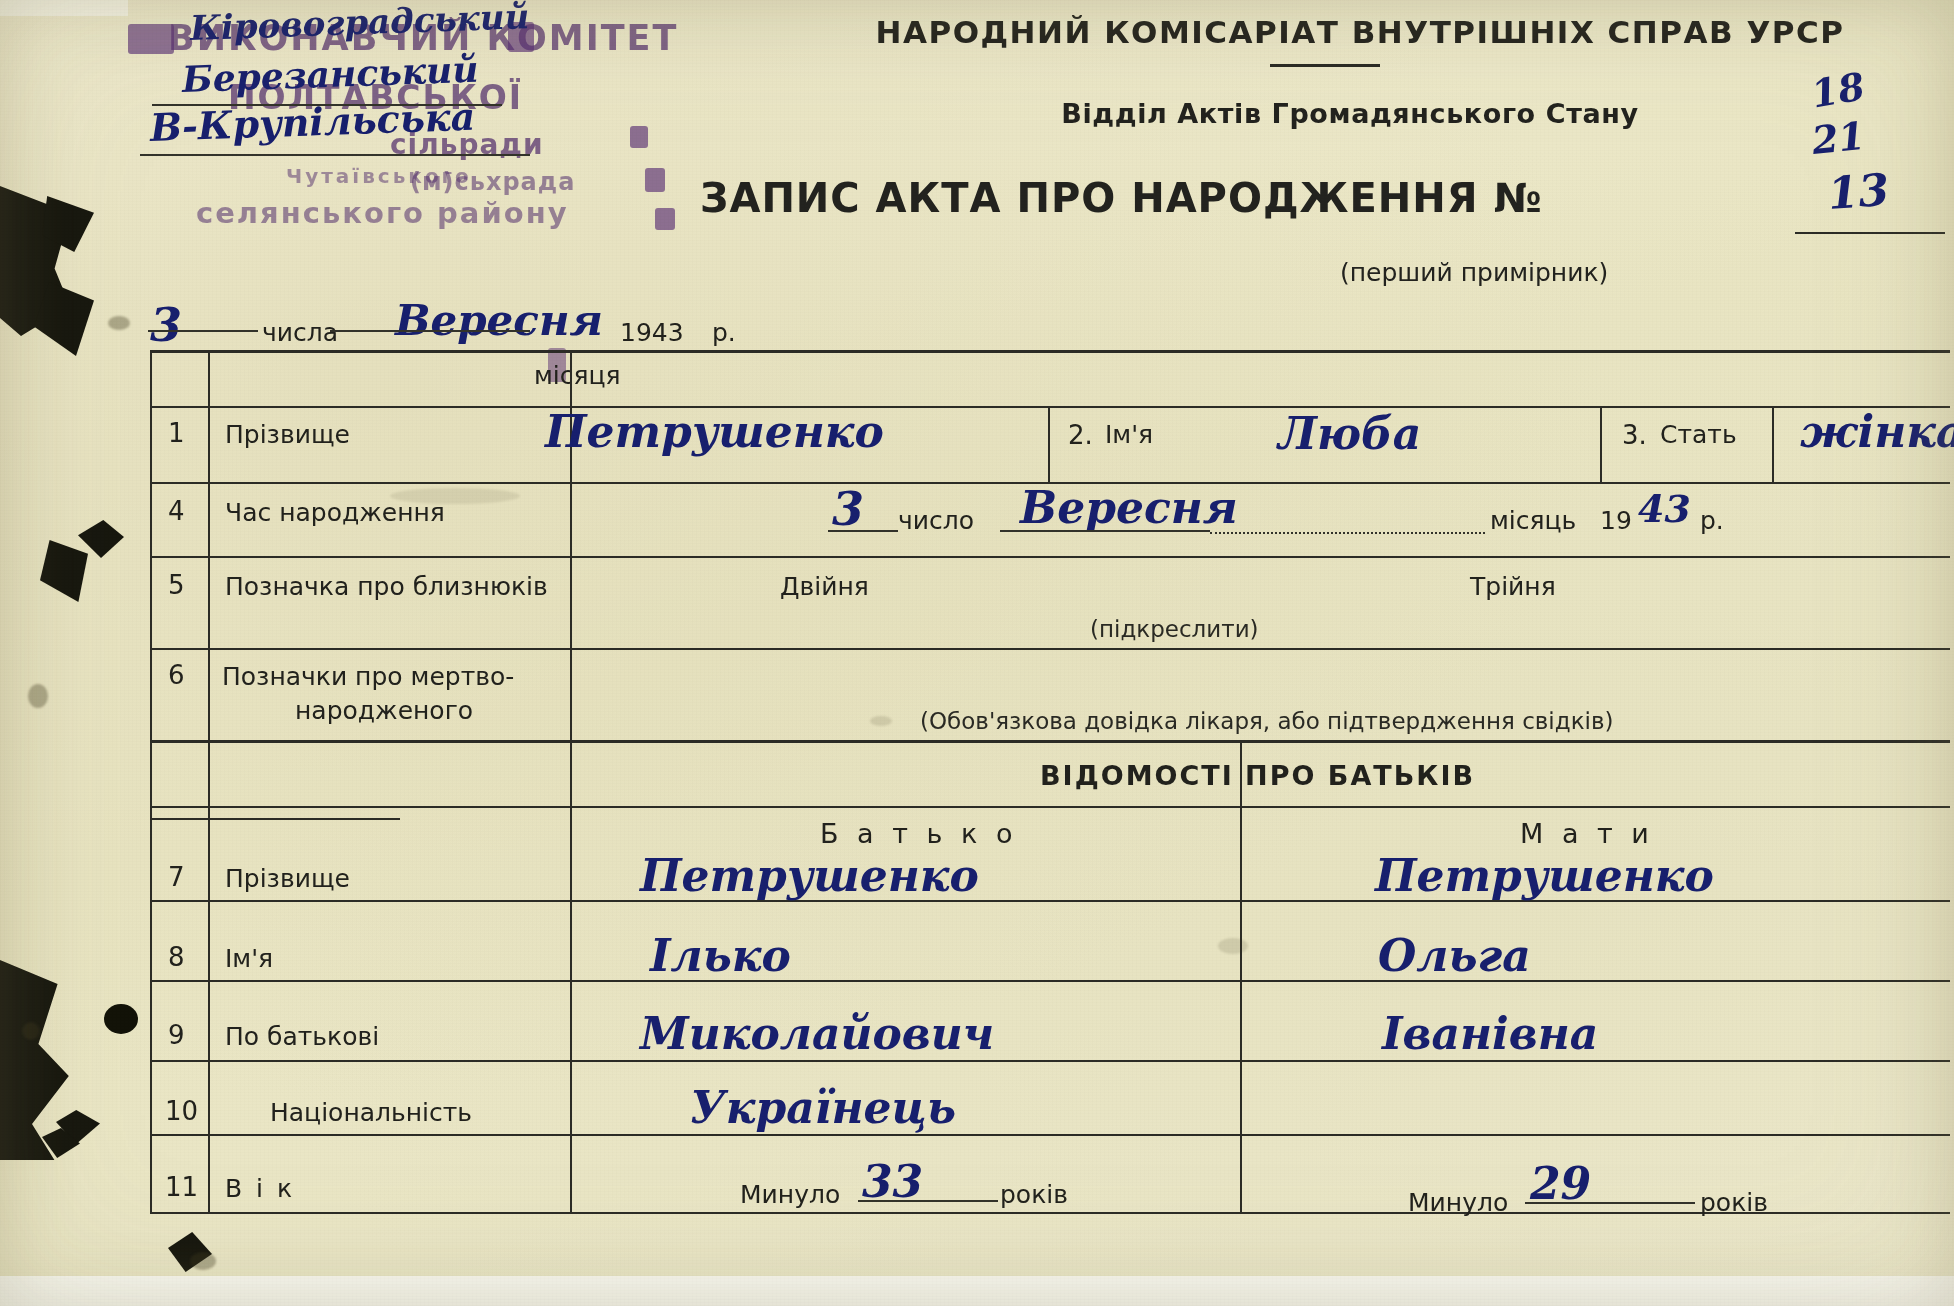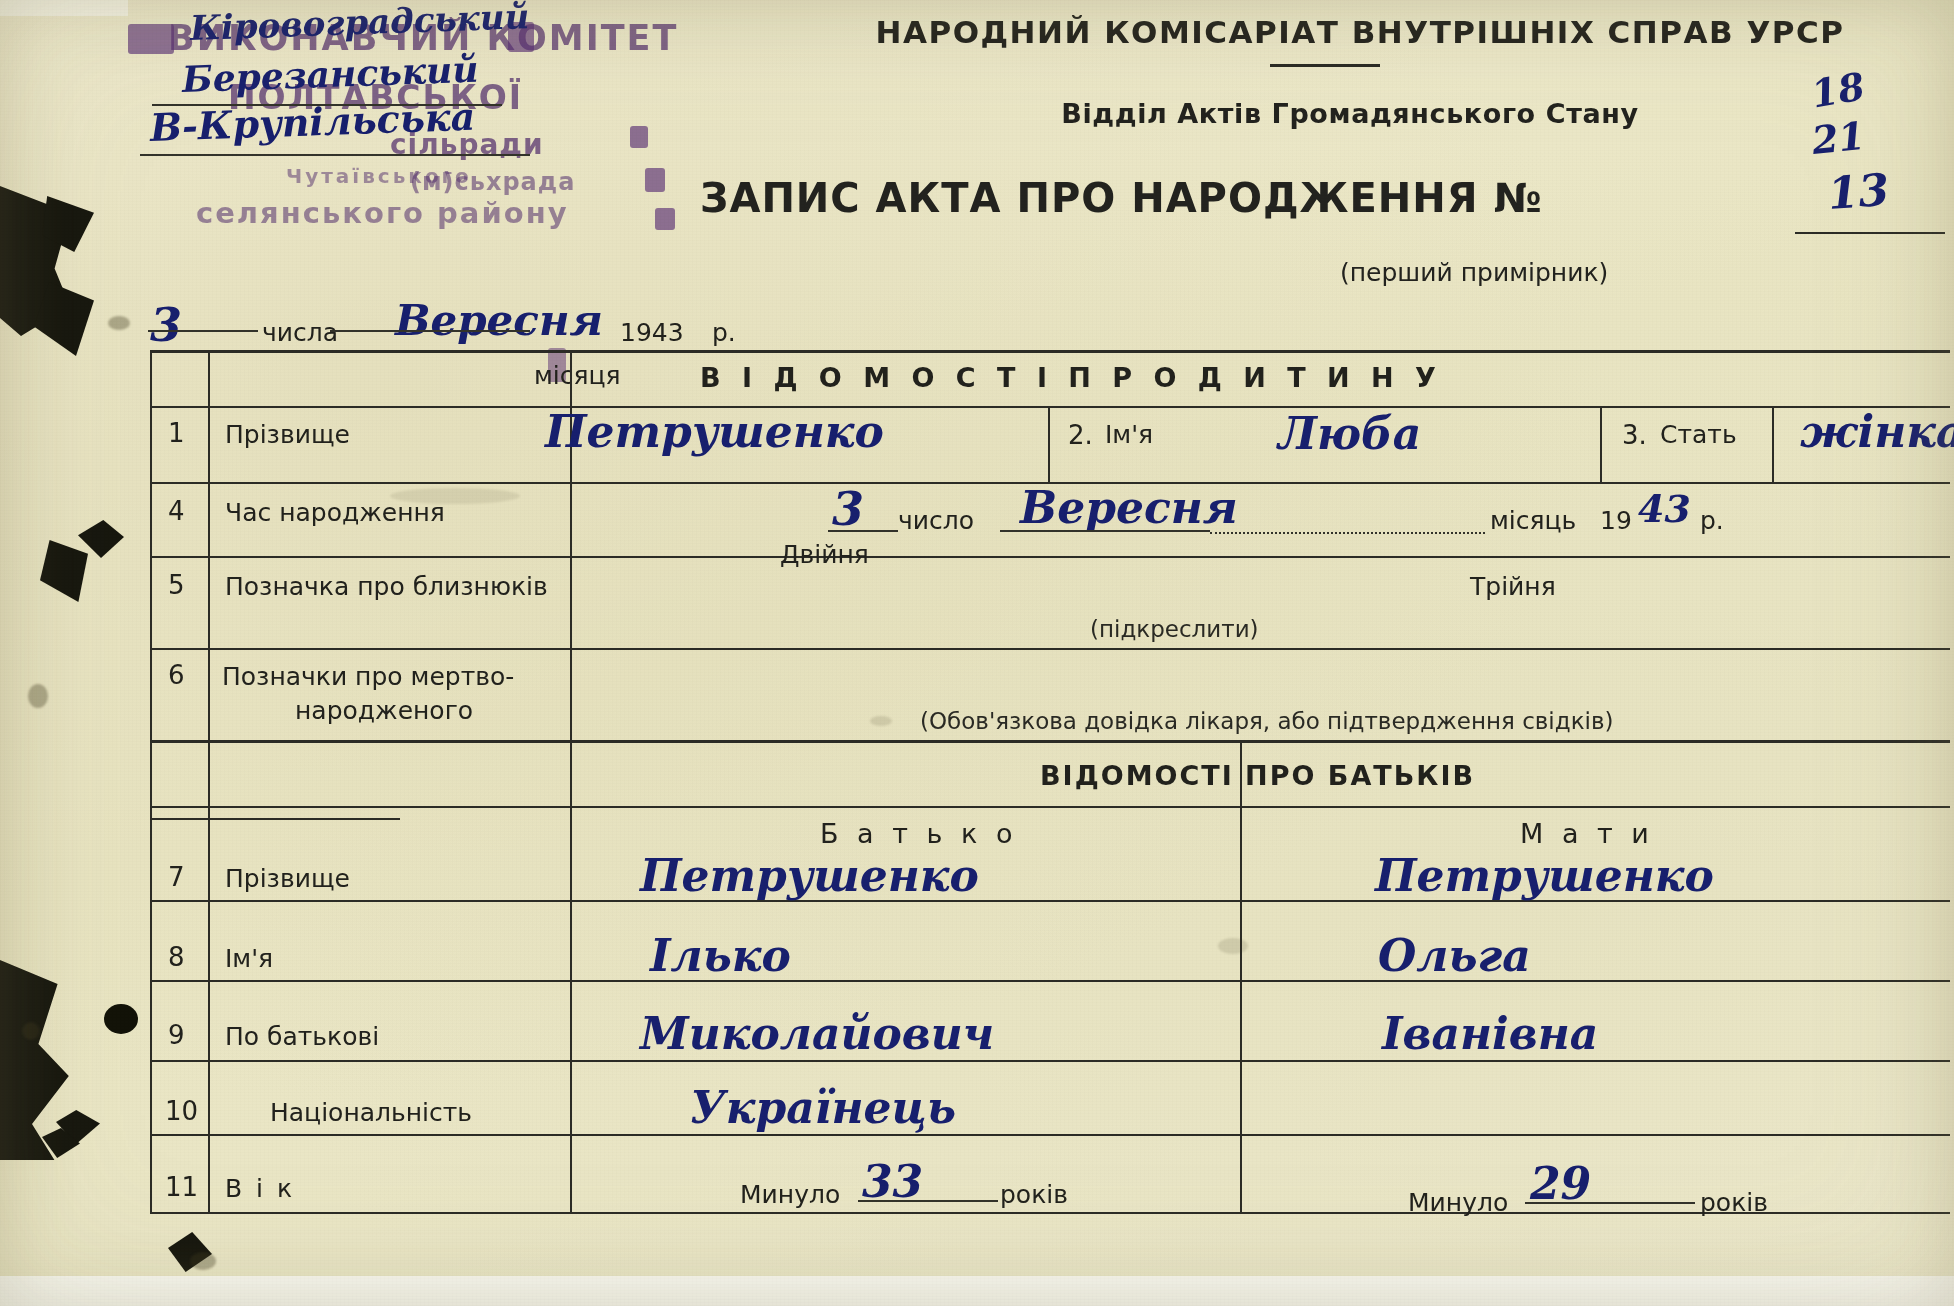--- a/index.html
+++ b/index.html
@@ -250,21 +250,20 @@
   <div class="hline" style="left:150px;top:1212px;width:1800px;"></div>
 
   <div class="vline" style="left:150px;top:350px;height:862px;"></div>
   <div class="vline" style="left:208px;top:350px;height:862px;"></div>
   <div class="vline" style="left:570px;top:350px;height:456px;"></div>
   <div class="vline" style="left:570px;top:806px;height:406px;"></div>
   <div class="vline" style="left:1240px;top:740px;height:472px;"></div>
   <div class="vline" style="left:1048px;top:406px;height:76px;"></div>
   <div class="vline" style="left:1600px;top:406px;height:76px;"></div>
 
-  <div class="section-title" style="left:700px;top:362px;">В І Д О М О С Т І   П Р О   Д И Т И Н У</div>
 
   <div class="cell-num" style="left:168px;top:418px;">1</div>
   <div class="cell-label" style="left:225px;top:420px;">Прізвище</div>
   <div class="hand hand-lg" style="position:absolute;left:545px;top:406px;">Петрушенко</div>
   <div class="cell-num" style="left:1068px;top:420px;">2.</div>
   <div class="cell-label" style="left:1105px;top:420px;">Ім'я</div>
   <div class="hand hand-lg" style="position:absolute;left:1278px;top:408px;">Люба</div>
   <div class="cell-num" style="left:1622px;top:420px;">3.</div>
   <div class="cell-label" style="left:1660px;top:420px;">Стать</div>
   <div class="hand hand-lg" style="position:absolute;left:1800px;top:406px;">жінка</div>
@@ -278,21 +277,21 @@
   <div class="dotline" style="left:1210px;top:532px;width:275px;"></div>
   <div class="mid-note" style="left:1490px;top:506px;">місяць</div>
   <div class="mid-note" style="left:1600px;top:506px;">19</div>
   <div class="hand hand-md" style="position:absolute;left:1638px;top:486px;">43</div>
   <div class="mid-note" style="left:1700px;top:506px;">р.</div>
   <div class="solidline" style="left:828px;top:530px;width:70px;"></div>
   <div class="solidline" style="left:1000px;top:530px;width:210px;"></div>
 
   <div class="cell-num" style="left:168px;top:570px;">5</div>
   <div class="cell-label" style="left:225px;top:572px;">Позначка про близнюків</div>
-  <div class="mid-note" style="left:780px;top:540px;">Двійня</div>
+  <div class="mid-note" style="left:780px;top:572px;">Двійня</div>
   <div class="mid-note" style="left:1470px;top:572px;">Трійня</div>
   <div class="small-note" style="left:1090px;top:616px;">(підкреслити)</div>
 
   <div class="cell-num" style="left:168px;top:660px;">6</div>
   <div class="cell-label" style="left:222px;top:662px;">Позначки про мертво-</div>
   <div class="cell-label" style="left:295px;top:696px;">народженого</div>
   <div class="small-note" style="left:920px;top:708px;">(Обов'язкова довідка лікаря, або підтвердження свідків)</div>
 
   <div class="section-title" style="left:1040px;top:760px;letter-spacing:2px;">ВІДОМОСТІ ПРО БАТЬКІВ</div>
   <div class="section-title" style="left:820px;top:818px;letter-spacing:5px;font-weight:normal;">Б а т ь к о</div>

